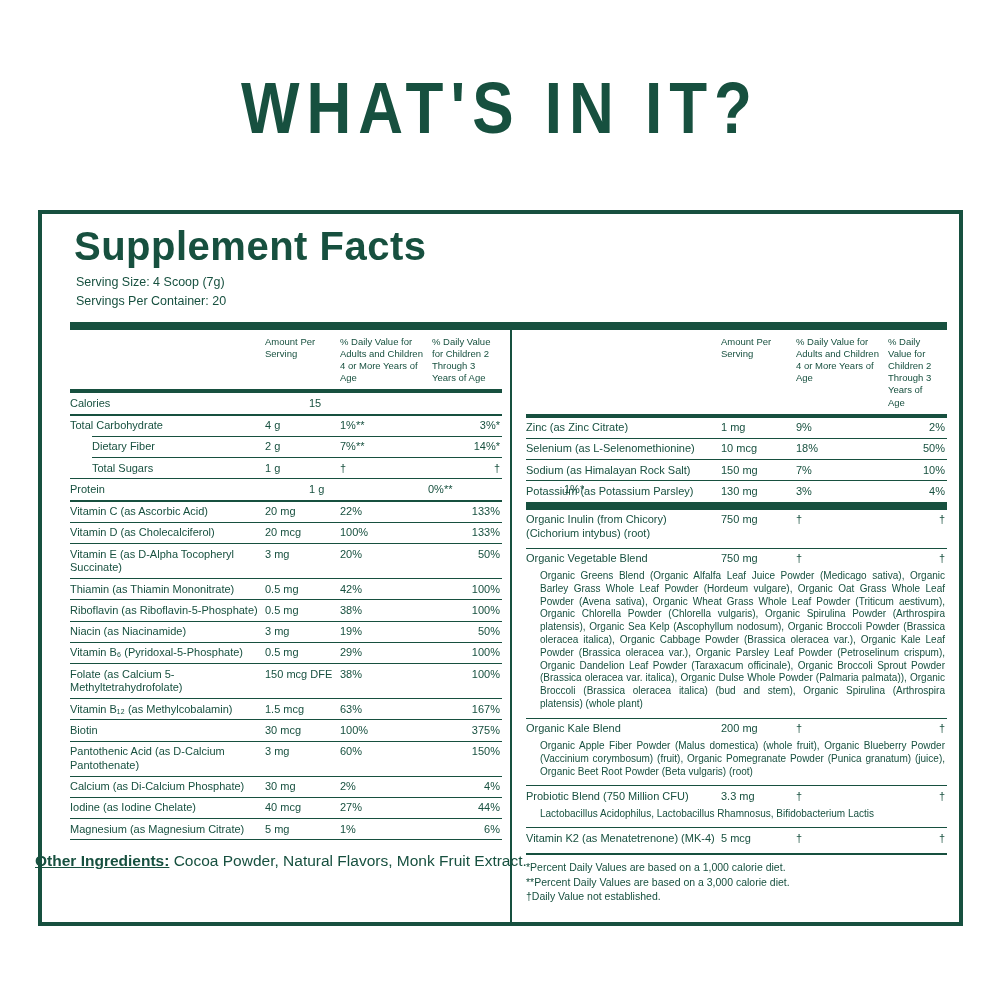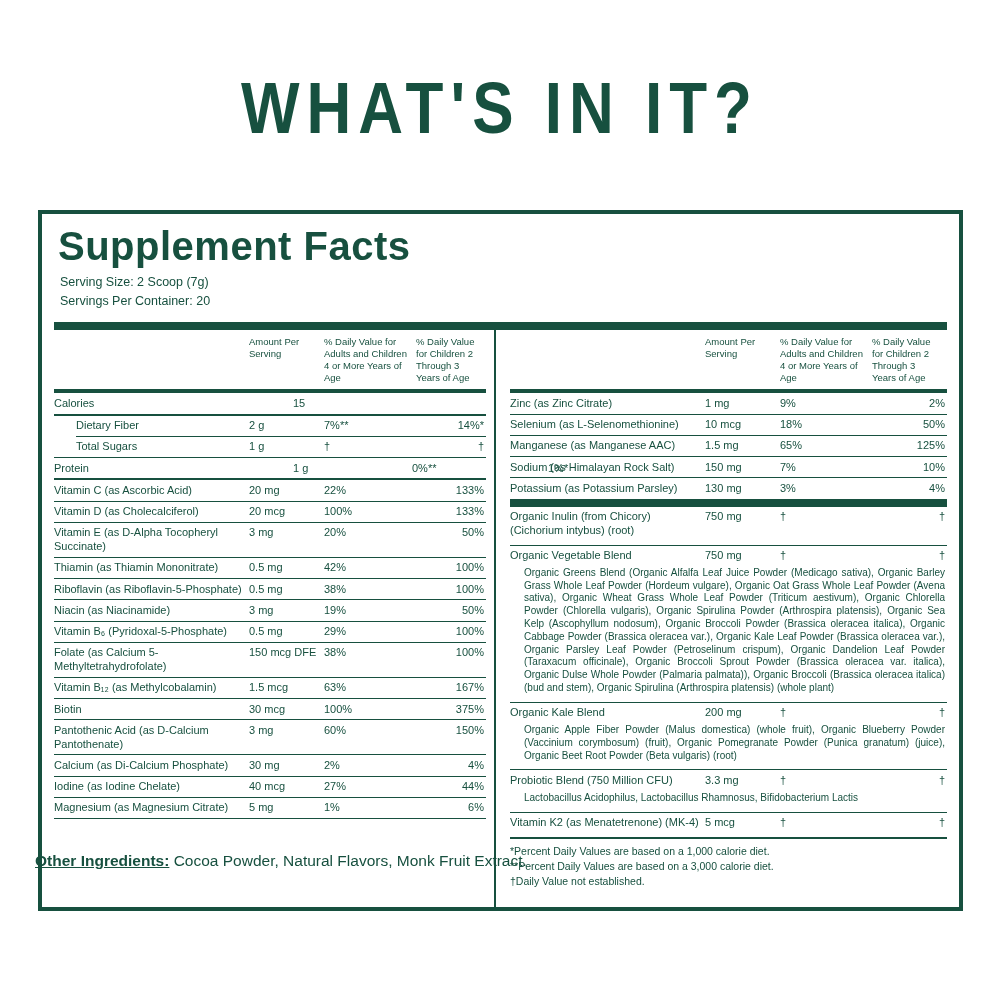--- a/index.html
+++ b/index.html
@@ -14,21 +14,21 @@
   .headline{
     margin-top:66px; text-align:center;
     font-size:62px; font-weight:700; letter-spacing:7px;
     transform:scaleY(1.18); transform-origin:top center;
     color:var(--g); white-space:nowrap;
   }
   
   .panel{
     position:absolute; left:38px; top:210px; width:925px; min-height:628px;
     border:4px solid var(--g);
-    padding:8px 12px 0 12px;
+    padding:8px 12px 0 28px;
     display:flex; flex-direction:column;
   }
   .panel-title{ font-size:40px; font-weight:700; letter-spacing:.5px; margin:2px 0 4px 4px; }
   .serving{ font-size:12.5px; margin-left:6px; line-height:1.55; }
   .bar-thick{ height:8px; background:var(--g); border:none; }
   .bar-med{ height:4px; background:var(--g); border:none; }
   .panel > .bar-thick{ margin-top:10px; }
   
   .cols{ display:flex; flex:1; align-items:stretch; }
   .col-left{ width:432px; padding-top:0; }
@@ -70,41 +70,47 @@
   .other{ position:absolute; left:35px; top:852px; font-size:15.5px; color:var(--g); }
   .other b{ font-weight:700;text-decoration:underline; }
 </style>
 </head>
 <body>
 
 <h1 class="headline">WHAT'S IN IT?</h1>
 
 <section class="panel">
   <h2 class="panel-title">Supplement Facts</h2>
-  <div class="serving">Serving Size: 2 Scoop (7g)</div>
+  <div class="serving">Serving Size: 4 Scoop (7g)</div>
   <div class="serving">Servings Per Container: 20</div>
   <div class="bar-thick"></div>
 
   <div class="cols">
 
     <div class="col-left">
       <div class="colhead">
         <span class="h"></span>
         <span class="h">Amount Per Serving</span>
         <span class="h">% Daily Value for Adults and Children 4 or More Years of Age</span>
         <span class="h">% Daily Value for Children 2 Through 3 Years of Age</span>
       </div>
       <div class="bar-med"></div>
       <div class="rows rows-left" id="left-rows">
           <div class="row rule-strong">
             <span class="cell name">Calories</span>
             <span class="cell amount">15</span>
             <span class="cell adults"></span>
             <span class="cell children"></span>
           </div>
+          <div class="row">
+            <span class="cell name">Total Carbohydrate</span>
+            <span class="cell amount">4 g</span>
+            <span class="cell adults">1%**</span>
+            <span class="cell children">3%*</span>
+          </div>
           <div class="row indent">
             <span class="cell name">Dietary Fiber</span>
             <span class="cell amount">2 g</span>
             <span class="cell adults">7%**</span>
             <span class="cell children">14%*</span>
           </div>
           <div class="row indent">
             <span class="cell name">Total Sugars</span>
             <span class="cell amount">1 g</span>
             <span class="cell adults">†</span>
@@ -220,26 +226,20 @@
             <span class="cell adults">9%</span>
             <span class="cell children">2%</span>
           </div>
           <div class="row">
             <span class="cell name">Selenium (as L-Selenomethionine)</span>
             <span class="cell amount">10 mcg</span>
             <span class="cell adults">18%</span>
             <span class="cell children">50%</span>
           </div>
           <div class="row">
-            <span class="cell name">Manganese (as Manganese AAC)</span>
-            <span class="cell amount">1.5 mg</span>
-            <span class="cell adults">65%</span>
-            <span class="cell children">125%</span>
-          </div>
-          <div class="row">
             <span class="cell name">Sodium (as Himalayan Rock Salt)</span>
             <span class="cell amount">150 mg</span>
             <span class="cell adults">7%</span>
             <span class="cell children">10%</span>
           </div>
           <div class="row">
             <span class="cell name">Potassium (as Potassium Parsley)</span>
             <span class="cell amount">130 mg</span>
             <span class="cell adults">3%</span>
             <span class="cell children">4%</span>

